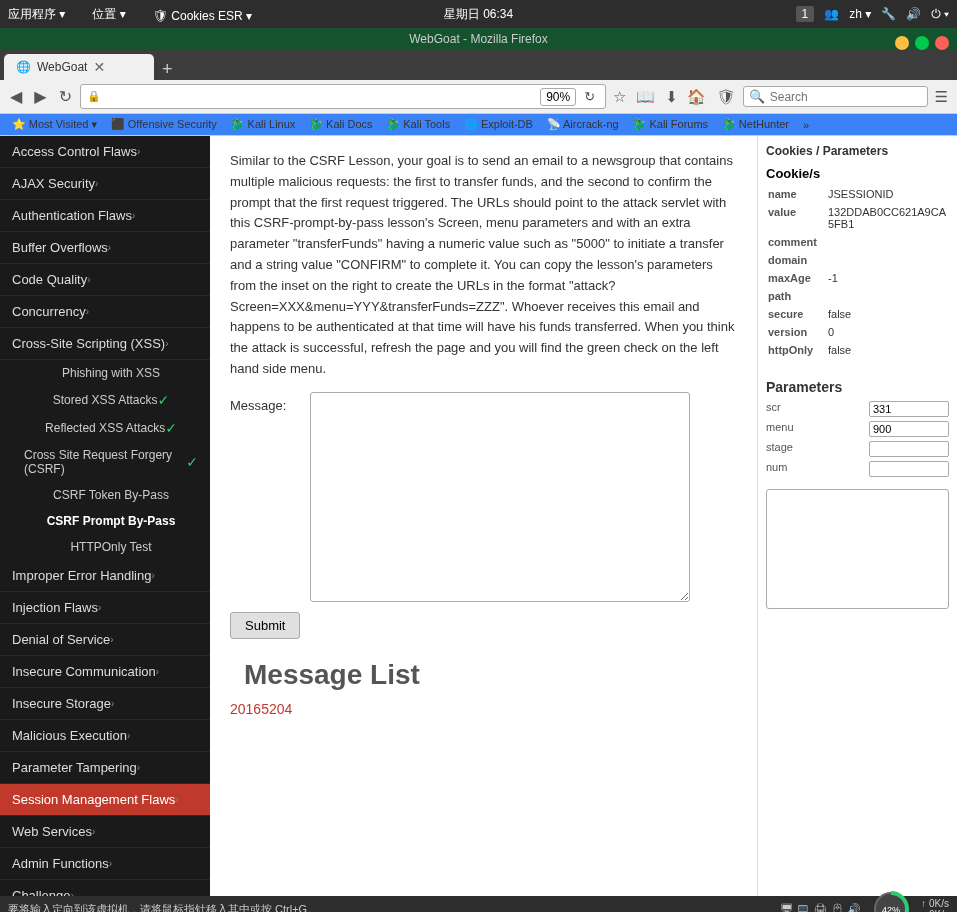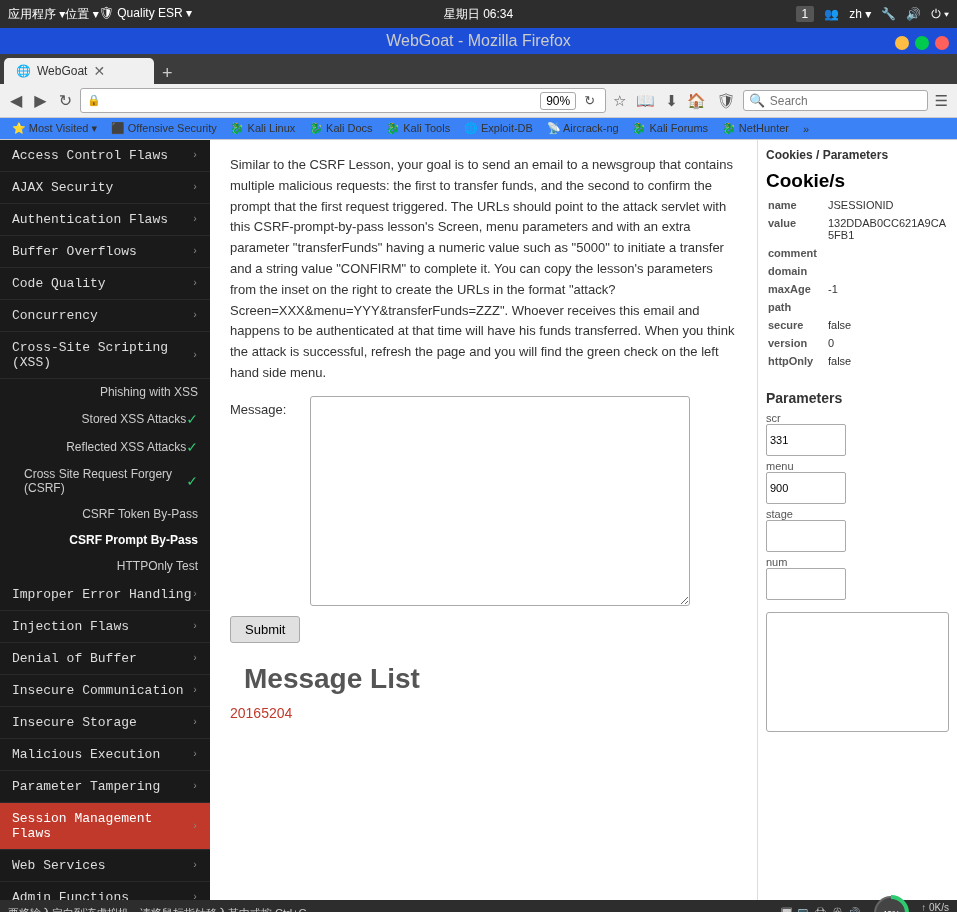--- a/index.html
+++ b/index.html
@@ -9,29 +9,29 @@
     .os-topbar {
       background: #2d2d2d;
       color: #fff;
       height: 28px;
       display: flex;
       align-items: center;
       justify-content: space-between;
       padding: 0 8px;
       font-size: 12px;
     }
-    .os-topbar-left { display: flex; gap: 0; align-items: flex-start; }
+    .os-topbar-left { display: flex; gap: 27px; align-items: flex-end; }
     .os-topbar-right { display: flex; gap: 10px; align-items: center; }
     .os-topbar-center { position: absolute; left: 50%; transform: translateX(-50%); font-size: 12px; }
     .browser-titlebar {
-      background: #1d4ed8;
+      background: #14532d;
       color: #ccc;
       text-align: center;
       padding: 4px;
-      font-size: 16px;
+      font-size: 12px;
     }
     .browser-tabbar {
       background: #3c3c3c;
       display: flex;
       align-items: flex-end;
       padding: 4px 4px 0 4px;
       gap: 2px;
     }
     .browser-tab {
       background: #f0f0f0;
@@ -141,32 +141,31 @@
       width: 210px;
       min-width: 210px;
       background: #1a1a1a;
       color: #ddd;
       overflow-y: auto;
       font-size: 13px;
     }
     .sidebar-item {
       display: flex;
       align-items: center;
-      justify-content: space-between;
+      justify-content: flex-start;
       padding: 8px 12px;
       cursor: pointer;
       border-bottom: 1px solid #2a2a2a;
-      font-family: Liberation Mono, monospace;
     }
     .sidebar-item.highlighted { background: #c0392b; color: #fff; }
     .sidebar-item .arrow { font-size: 10px; color: #888; }
     .sidebar-subitem {
       display: flex;
       align-items: center;
-      justify-content: flex-end;
+      justify-content: center;
       padding: 6px 12px 6px 24px;
       cursor: pointer;
       color: #ccc;
       font-size: 12px;
     }
     .sidebar-subitem.active-sub { color: #fff; font-weight: bold; }
     .sidebar-subitem .check-green { color: #2ecc71; font-size: 14px; }
 
     
     .main-area {
@@ -248,28 +247,28 @@
     .cookie-table { width: 100%; border-collapse: collapse; margin-bottom: 20px; }
     .cookie-table td {
       padding: 3px 2px;
       vertical-align: top;
       font-size: 11px;
       color: #333;
     }
     .cookie-table td:first-child { font-weight: bold; width: 60px; color: #555; }
     .cookie-val { word-break: break-all; color: #333; }
     .params-title { font-size: 14px; font-weight: bold; color: #333; margin-bottom: 6px; }
-    .param-row { display: flex; justify-content: space-between; margin-bottom: 4px; flex-direction: column; }
+    .param-row { display: flex; justify-content: space-between; margin-bottom: 4px; }
     .param-key { color: #555; font-size: 11px; }
     .param-input {
       width: 80px;
       border: 1px solid #aaa;
       border-radius: 2px;
       font-size: 11px;
-      padding: 9px 3px;
+      padding: 1px 3px;
     }
     .right-textarea {
       width: 100%;
       height: 120px;
       border: 1px solid #aaa;
       border-radius: 3px;
       resize: none;
       font-size: 11px;
       margin-top: 8px;
     }
@@ -292,21 +291,21 @@
     .sidebar::-webkit-scrollbar-track { background: #1a1a1a; }
     .sidebar::-webkit-scrollbar-thumb { background: #444; border-radius: 3px; }
   </style>
 </head>
 <body>
 
 <div class="os-topbar">
   <div class="os-topbar-left">
     <span style="cursor:pointer">应用程序 ▾</span>
     <span style="cursor:pointer">位置 ▾</span>
-    <span style="cursor:pointer">🛡 Quality ESR ▾</span>
+    <span style="cursor:pointer">🛡 Cookies ESR ▾</span>
   </div>
   <div class="os-topbar-center">星期日 06:34</div>
   <div class="os-topbar-right">
     <span style="background:#555;padding:1px 6px;border-radius:2px;">1</span>
     <span>👥</span>
     <span style="cursor:pointer">zh ▾</span>
     <span style="cursor:pointer">🔧</span>
     <span style="cursor:pointer">🔊</span>
     <span style="cursor:pointer">⏻ ▾</span>
   </div>
@@ -423,21 +422,21 @@
       </div>
       <div class="sidebar-item">
         <span>Improper Error Handling</span>
         <span class="arrow">›</span>
       </div>
       <div class="sidebar-item">
         <span>Injection Flaws</span>
         <span class="arrow">›</span>
       </div>
       <div class="sidebar-item">
-        <span>Denial of Buffer</span>
+        <span>Denial of Service</span>
         <span class="arrow">›</span>
       </div>
       <div class="sidebar-item">
         <span>Insecure Communication</span>
         <span class="arrow">›</span>
       </div>
       <div class="sidebar-item">
         <span>Insecure Storage</span>
         <span class="arrow">›</span>
       </div>
@@ -483,21 +482,21 @@
 
       <h2 class="message-list-title">Message List</h2>
       <div>
         <span class="message-list-item">20165204</span>
       </div>
     </div>
   </div>
 
   <div class="right-panel">
     <div class="right-panel-title">Cookies / Parameters</div>
-    <div style="font-weight:bold;font-size:19px;margin-bottom:4px;">Cookie/s</div>
+    <div style="font-weight:bold;font-size:13px;margin-bottom:4px;">Cookie/s</div>
     <table class="cookie-table">
       <tbody id="cookie-rows">
           <tr>
             <td>name</td>
             <td class="cookie-val">JSESSIONID</td>
           </tr>
           <tr>
             <td>value</td>
             <td class="cookie-val">132DDAB0CC621A9CA5FB1</td>
           </tr>

